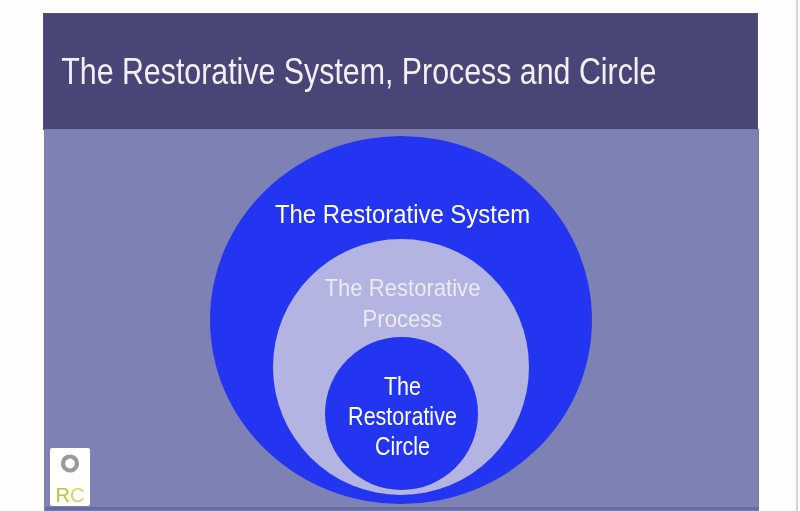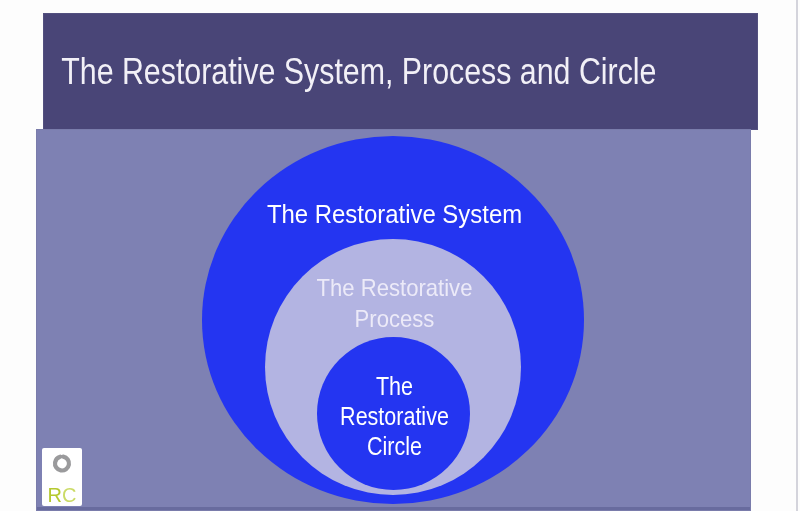--- a/index.html
+++ b/index.html
@@ -28,21 +28,21 @@
     font-weight: 400;
     white-space: nowrap;
     padding-left: 21px;
     transform: scaleX(0.82);
     transform-origin: left center;
     letter-spacing: 0px;
   }
   
   .body-panel {
     position: absolute;
-    left: 36px; top: 129px;
+    left: 44px; top: 129px;
     width: 715px; height: 382px;
     background: #7e81b3;
     border: 1px solid rgba(110,110,150,0.28);
     box-sizing: border-box;
     overflow: hidden;
   }
   .circle { position: absolute; border-radius: 50%; }
   .circle-outer {
     left: 165px; top: 6px;
     width: 382px; height: 368px;

